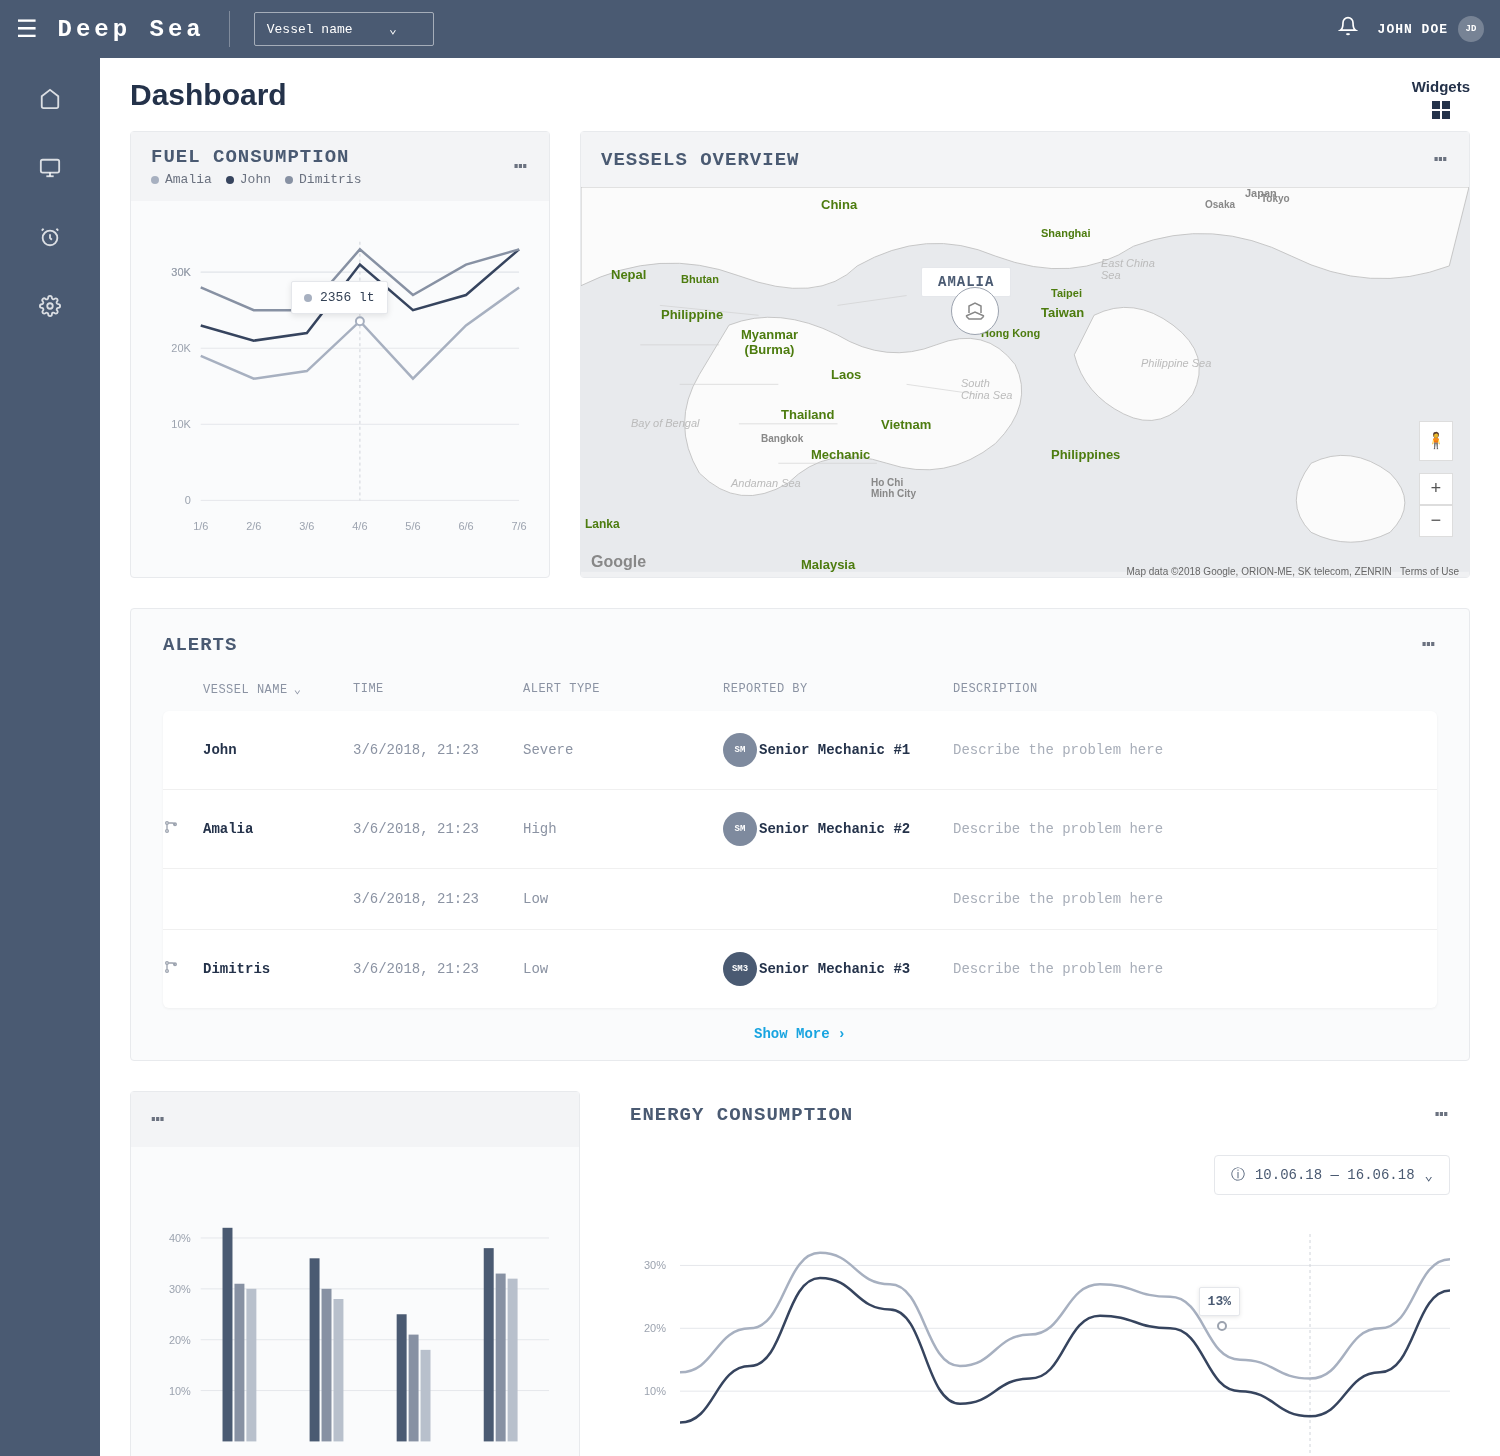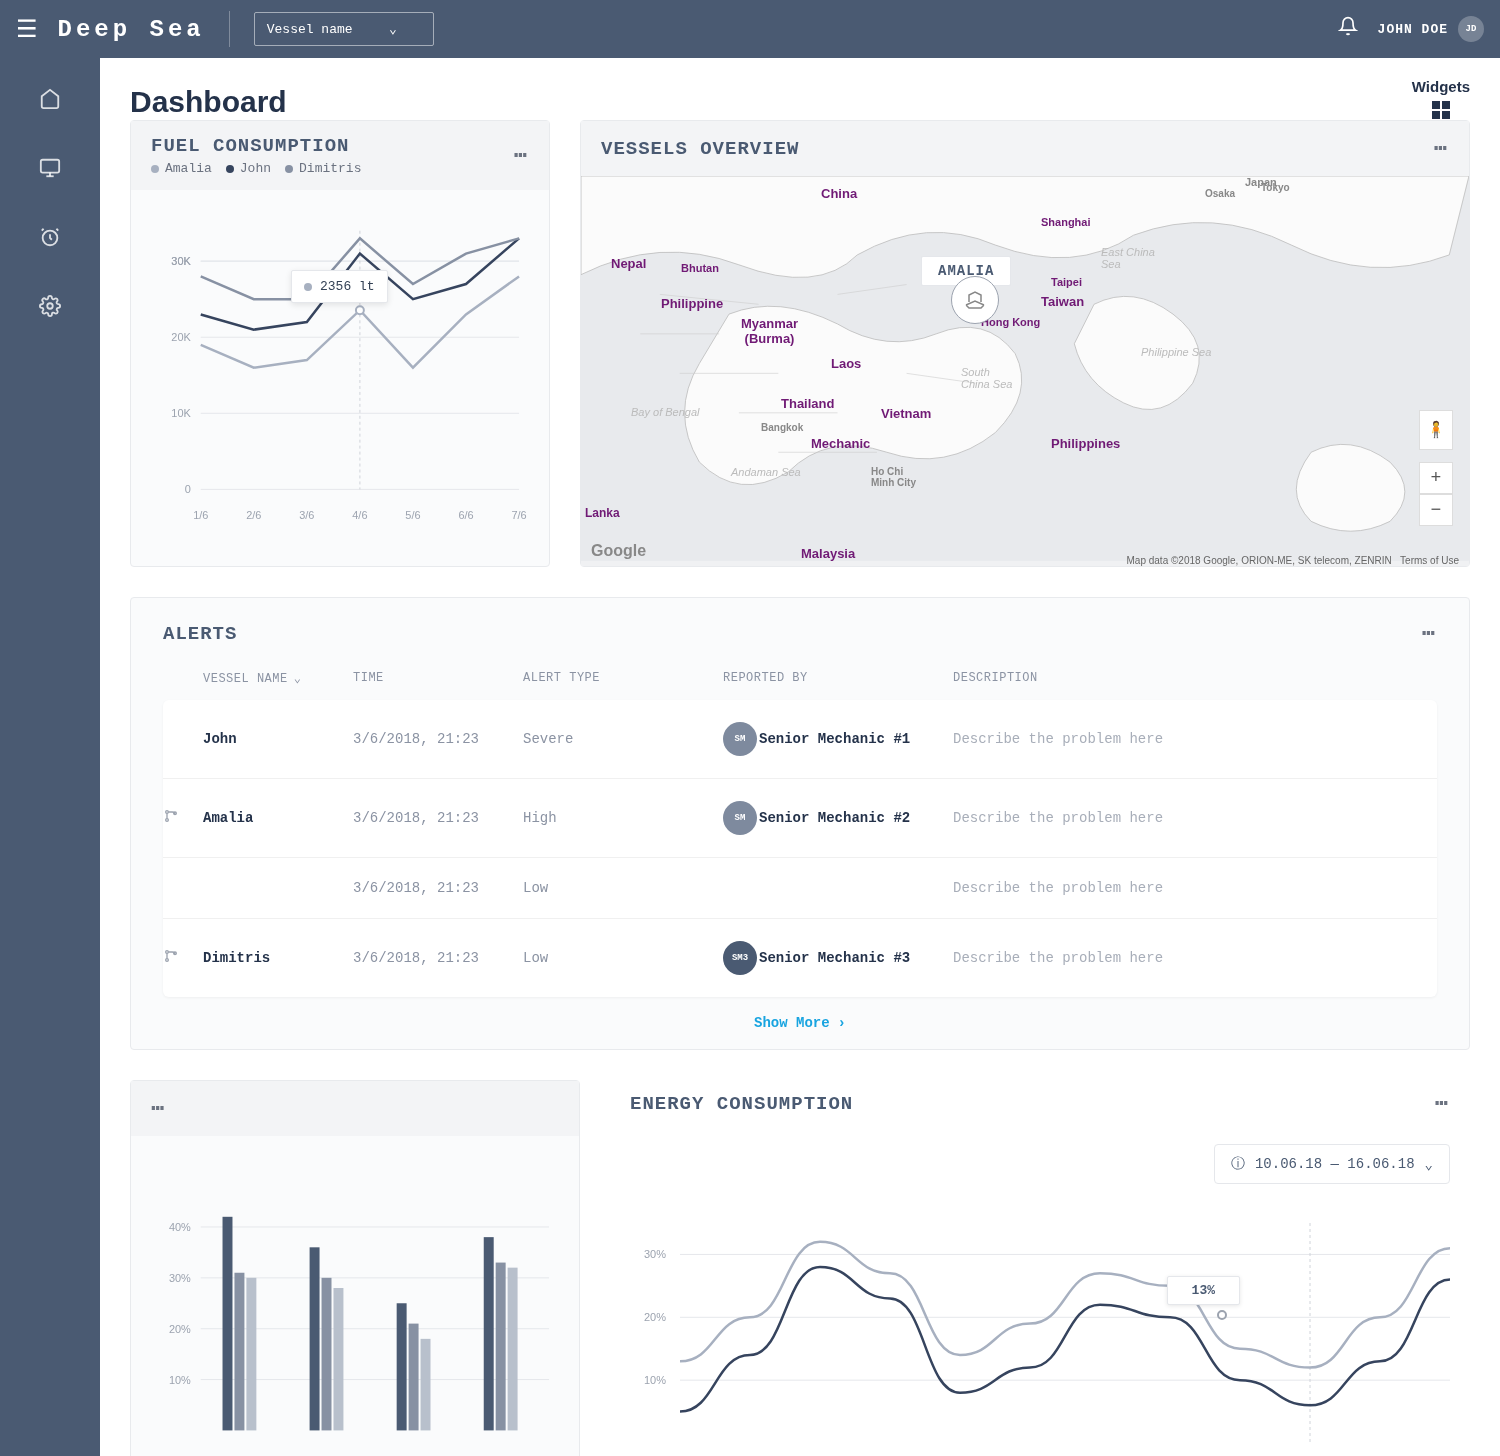--- a/index.html
+++ b/index.html
@@ -50,21 +50,21 @@
   display: flex;
   flex-direction: column;
   align-items: center;
   padding-top: 30px;
   gap: 40px;
 }
 .sidebar-icon { color: rgba(255,255,255,0.8); font-size: 22px; cursor: pointer; }
 .sidebar-bottom { margin-top: auto; margin-bottom: 20px; text-align: center; color: rgba(255,255,255,0.7); font-size: 11px; font-family: Arial, sans-serif; line-height: 1.5; }
 
 .main { flex: 1; padding: 20px 30px; background: #fff; }
-.dashboard-header { display: flex; align-items: flex-end; justify-content: space-between; margin-bottom: 1px; }
+.dashboard-header { display: flex; align-items: flex-start; justify-content: space-between; margin-bottom: 12px; }
 .page-title { font-family: Arial, sans-serif; font-size: 30px; font-weight: bold; color: #24324a; }
 .widgets-btn { display: flex; align-items: center; font-family: Arial, sans-serif; font-size: 15px; font-weight: bold; color: #24324a; cursor: pointer; gap: 6px; flex-direction: column; }
 .widget-grid-icon { display: grid; grid-template-columns: 8px 8px; grid-template-rows: 8px 8px; gap: 2px; }
 .widget-grid-icon span { background: #24324a; }
 
 .row { display: flex; gap: 30px; margin-bottom: 30px; }
 .card {
   background: #fafbfc;
   border: 1px solid #e8eaed;
   border-radius: 4px;
@@ -93,21 +93,21 @@
   position: absolute; top: 80px; left: 160px;
   background: #fff; border: 1px solid #e5e7eb; padding: 8px 12px;
   font-size: 13px; border-radius: 2px; display: flex; align-items: center; gap: 8px;
   box-shadow: 0 2px 6px rgba(0,0,0,0.1);
 }
 
 
 .map-card { flex: 1; }
 .map-body { position: relative; height: 390px; background: #f0f1f3; overflow: hidden; }
 .map-bg { position: absolute; inset: 0; }
-.map-label { position: absolute; font-family: Arial; font-size: 13px; color: #701a75; font-weight: bold; }
+.map-label { position: absolute; font-family: Arial; font-size: 13px; color: #4d7c0f; font-weight: bold; }
 .map-pin {
   position: absolute; top: 100px; left: 370px;
   width: 48px; height: 48px; border: 1px solid #9ca3af; border-radius: 50%;
   background: #fff; display: flex; align-items: center; justify-content: center; font-size: 20px;
   cursor: pointer;
 }
 .map-pin-label {
   position: absolute; top: 80px; left: 340px;
   background: #fff; border: 1px solid #e5e7eb; padding: 6px 16px;
   font-size: 14px; letter-spacing: 1px; font-weight: bold; color: #4a5a72;
@@ -144,21 +144,21 @@
 .over-card .card-title { font-size: 16px; line-height: 1.4; }
 .energy-card { flex: 1; background: transparent; border: none; }
 .energy-card .card-header { background: transparent; padding: 10px 20px 6px 20px; }
 .date-picker {
   position: absolute; top: 64px; right: 20px; background: #fff;
   border: 1px solid #e5e7eb; padding: 10px 16px; display: flex; align-items: center; gap: 10px;
   font-size: 14px; color: #4a5a72; cursor: pointer; border-radius: 4px;
 }
 .energy-tooltip {
   position: absolute; top: 196px; right: 230px; background: #fff;
-  border: 1px solid #e5e7eb; padding: 6px 24px; font-size: 13px; font-weight: bold;
+  border: 1px solid #e5e7eb; padding: 6px 8px; font-size: 13px; font-weight: bold;
   color: #4a5a72; border-radius: 2px; box-shadow: 0 1px 4px rgba(0,0,0,0.1);
 }
 .energy-marker {
   position: absolute; top: 230px; right: 243px; width: 10px; height: 10px; background: #fff;
   border: 2px solid #9ca3af; border-radius: 50%;
 }
 </style>
 </head>
 <body>
 

